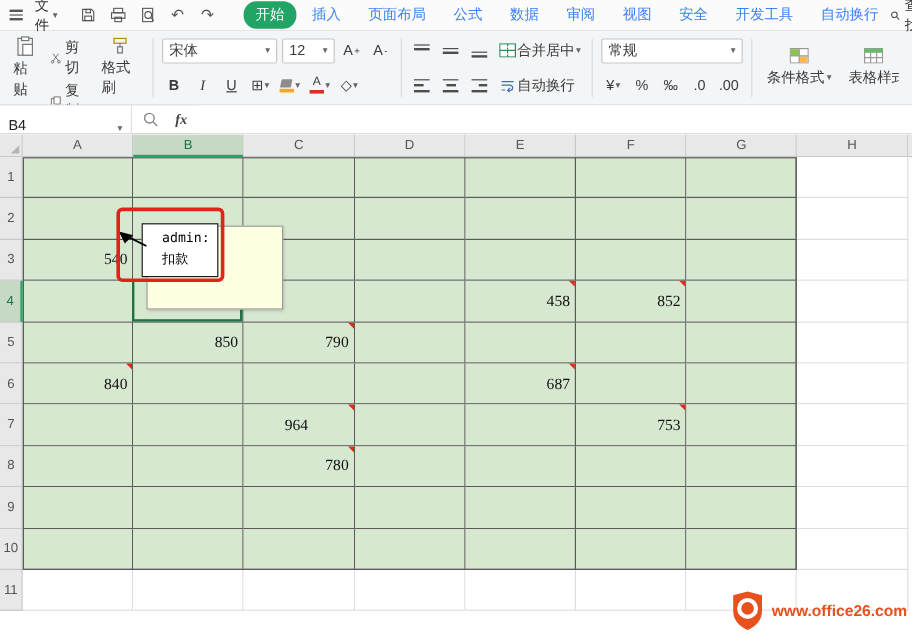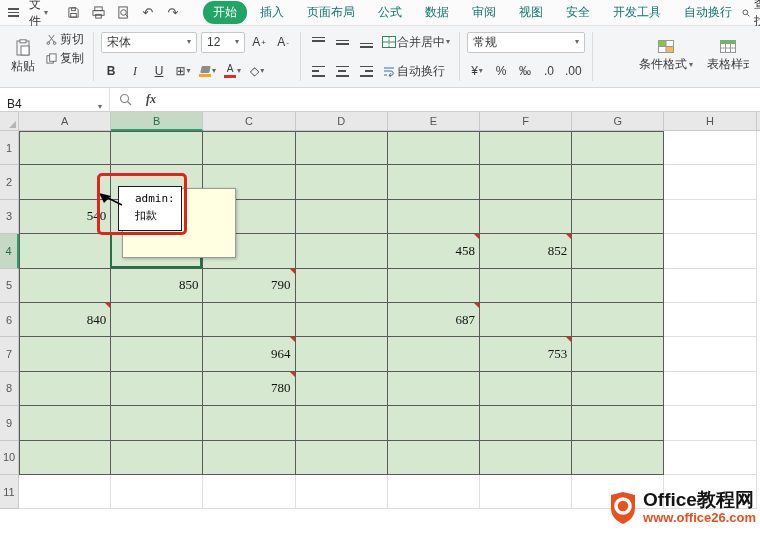--- a/index.html
+++ b/index.html
@@ -10,21 +10,21 @@
   
   .menubar{height:26px;background:#fbfbfb;border-bottom:1px solid #e4e4e4;display:flex;
     align-items:center;font-size:12px;color:#333;padding:0 8px;flex:0 0 auto}
   .hamburger{display:inline-flex;flex-direction:column;gap:2px;margin-right:5px;cursor:pointer}
   .hamburger i{width:11px;height:1.5px;background:#555;display:block}
   .menu-file{display:flex;align-items:center;gap:3px;padding:2px 5px;cursor:pointer}
   .caret{font-size:8px;color:#666;line-height:1}
   .qat{display:flex;align-items:center;gap:9px;margin:0 12px}
   .qbtn{display:flex;align-items:center;justify-content:center;width:16px;height:16px;cursor:pointer;color:#555;font-size:13px}
   .tabs{display:flex;align-items:center;gap:3px;flex:1;margin-left:10px}
-  .tab{padding:3px 10px;border-radius:11px;cursor:pointer;white-space:nowrap;color:#0f766e}
+  .tab{padding:3px 10px;border-radius:11px;cursor:pointer;white-space:nowrap;color:#3b82f6}
   .tab.active{background:#21a566;color:#fff}
   .menu-right{display:flex;align-items:center;gap:4px;cursor:pointer;color:#333;padding-right:2px}
 
   
   .toolbar{height:62px;background:#f4f5f6;border-bottom:1px solid #d9d9d9;display:flex;
     align-items:stretch;padding:3px 6px;gap:7px;font-size:12px;color:#3b3b3b;overflow:hidden;flex:0 0 auto}
   .tb-sep{width:1px;background:#dcdcdc;margin:3px 0;flex:0 0 auto}
   .tb-group{display:flex;flex-direction:column;justify-content:space-between;padding:1px 0}
   .tb-row{display:flex;align-items:center;gap:4px;height:24px}
   .clip{flex-direction:row;align-items:center;gap:4px}
@@ -179,20 +179,27 @@
             </svg>
           <span>剪切</span>
         </div>
         <div class="tbtn-sm">
           <svg width="11" height="11" viewBox="0 0 12 12">
               <rect x="1" y="3" width="7" height="8" fill="#fff" stroke="#666"></rect>
               <rect x="4" y="1" width="7" height="8" fill="#fff" stroke="#666"></rect>
             </svg>
           <span>复制</span>
         </div>
+      </div>
+      <div class="fp-btn">
+        <svg width="14" height="15" viewBox="0 0 14 15">
+            <rect x="2" y="1" width="10" height="4" fill="none" stroke="#b58900"></rect>
+            <path d="M7 5 v3 M5 8 h4 v5 h-4 z" fill="none" stroke="#777"></path>
+          </svg>
+        <span>格式刷</span>
       </div>
     </div>
     <div class="tb-sep"></div>
 
     <div class="tb-group">
       <div class="tb-row">
         <div class="combo w96">
           <span>宋体</span>
           <span class="caret">▾</span>
         </div>
@@ -436,21 +443,21 @@
       <div class="cell green" style="left: 295.6px; top: 191px; width: 92.2px; height: 34.4px;"></div>
       <div class="cell green" style="left: 387.8px; top: 191px; width: 92.2px; height: 34.4px;">
         <span>687</span>
         <i class="cmark"></i>
       </div>
       <div class="cell green" style="left: 480px; top: 191px; width: 92.2px; height: 34.4px;"></div>
       <div class="cell green" style="left: 572.2px; top: 191px; width: 92.2px; height: 34.4px;"></div>
       <div class="cell white" style="left: 664.4px; top: 191px; width: 92.2px; height: 34.4px;"></div>
       <div class="cell green" style="left: 19px; top: 225.4px; width: 92.2px; height: 34.4px;"></div>
       <div class="cell green" style="left: 111.2px; top: 225.4px; width: 92.2px; height: 34.4px;"></div>
-      <div class="cell green" style="left: 203.4px; top: 225.4px; width: 92.2px; height: 34.4px;">
+      <div class="cell green" style="left: 203.4px; top: 225.4px; width: 92.2px; height: 34.4px; justify-content: center;">
         <span>964</span>
         <i class="cmark"></i>
       </div>
       <div class="cell green" style="left: 295.6px; top: 225.4px; width: 92.2px; height: 34.4px;"></div>
       <div class="cell green" style="left: 387.8px; top: 225.4px; width: 92.2px; height: 34.4px;"></div>
       <div class="cell green" style="left: 480px; top: 225.4px; width: 92.2px; height: 34.4px;">
         <span>753</span>
         <i class="cmark"></i>
       </div>
       <div class="cell green" style="left: 572.2px; top: 225.4px; width: 92.2px; height: 34.4px;"></div>
@@ -501,18 +508,17 @@
       <line x1="26" y1="15" x2="10" y2="7" stroke="#000" stroke-width="1.5"></line>
       <polygon points="3,3 15,6 8,13" fill="#000"></polygon>
     </svg>
     <div class="annotation"></div>
     <div class="watermark">
       <svg width="28" height="34" viewBox="0 0 28 34">
         <path d="M14 1 L26 4 V17 C26 25 21 30 14 33 C7 30 2 25 2 17 V4 Z" fill="#e8501e"></path>
         <circle cx="14" cy="15" r="7" fill="none" stroke="#fff" stroke-width="3.5"></circle>
       </svg>
       <div class="wm-text">
-        <div class="wm-title">Office教程网</div>
         <div class="wm-url">www.office26.com</div>
       </div>
     </div>
   </div>
 </div>
 
 </body></html>

